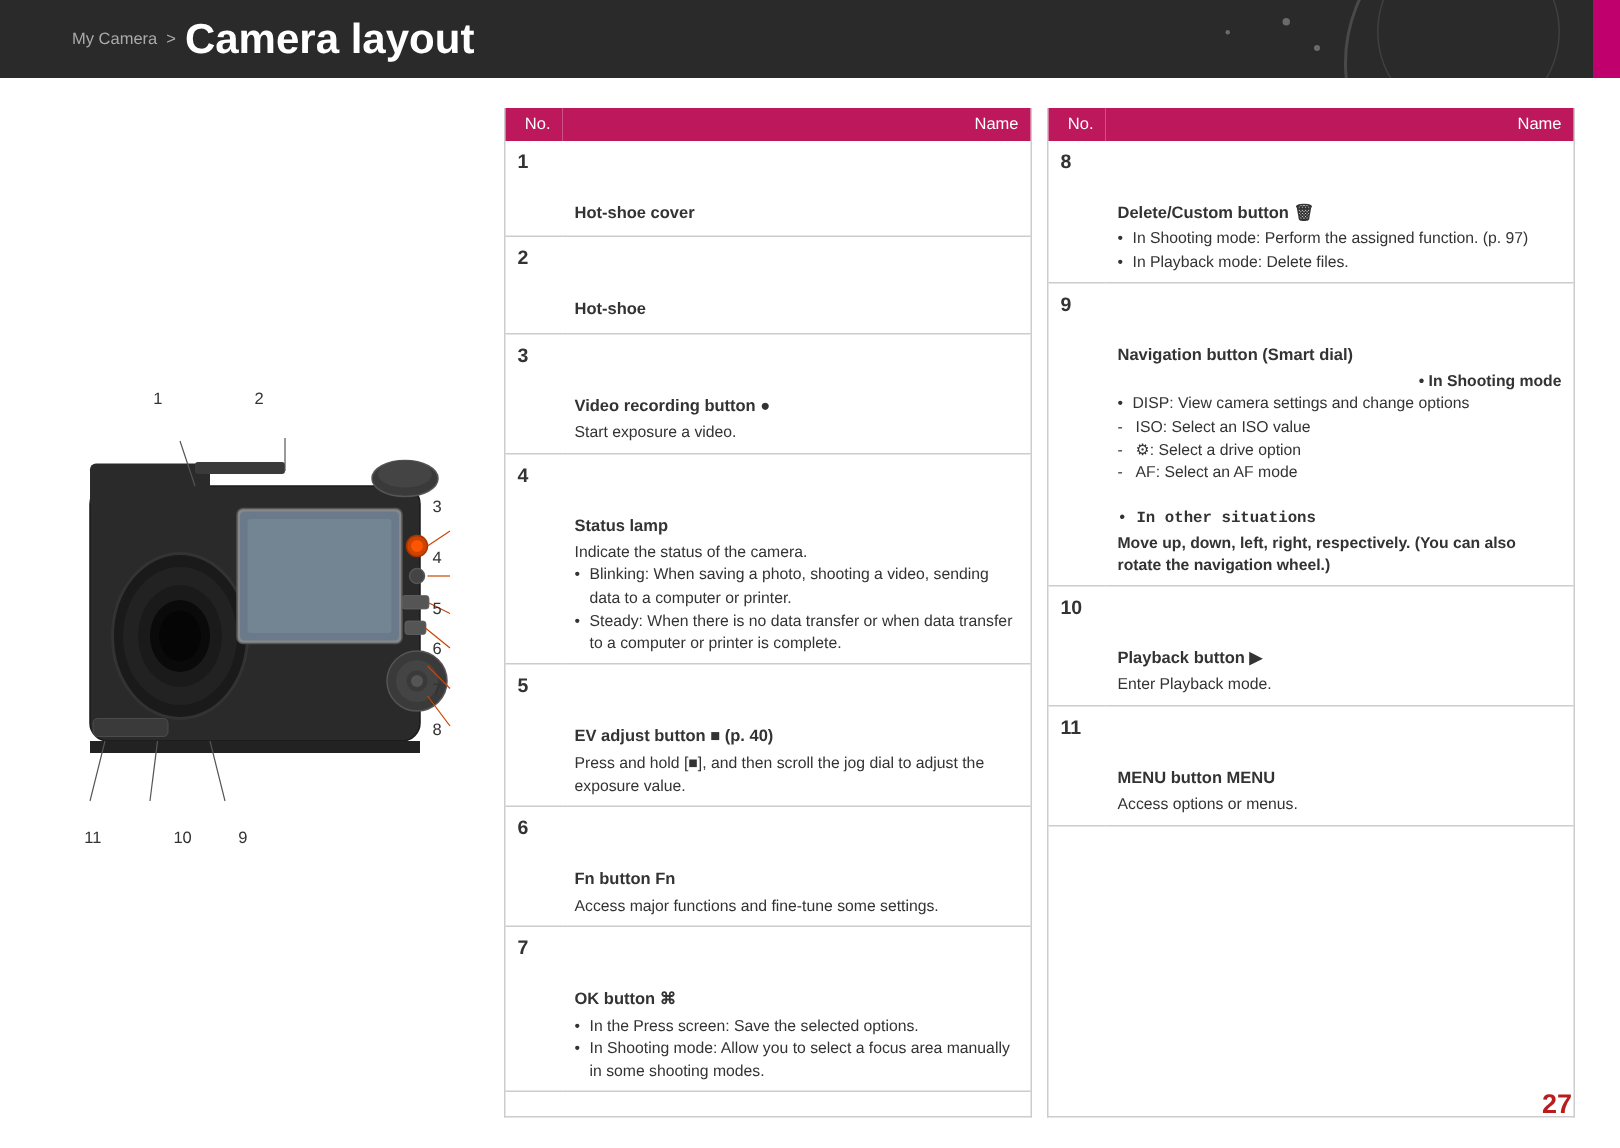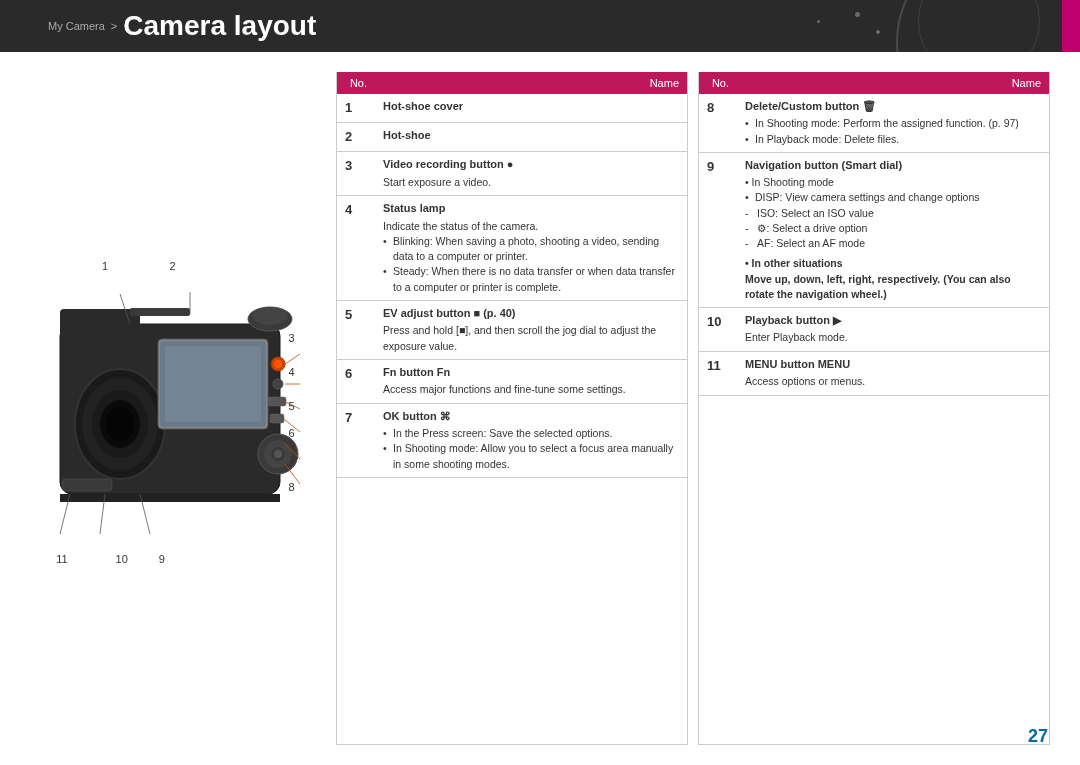--- a/index.html
+++ b/index.html
@@ -170,20 +170,21 @@
       color: #333;
       width: 38px;
     }
 
     .item-name {
       font-weight: bold;
       font-size: 11px;
       color: #333;
       display: block;
       margin-bottom: 2px;
+      margin-top: 36px;
     }
 
     .item-desc {
       font-size: 10.5px;
       color: #333;
       line-height: 1.45;
     }
 
     .bold-text {
       font-weight: normal;
@@ -213,21 +214,21 @@
       position: absolute;
       left: 0;
     }
 
     
     .page-number {
       position: absolute;
       bottom: 18px;
       right: 32px;
       font-size: 18px;
-      color: #0369a1;
+      color: #b91c1c;
       font-weight: bold;
     }
 
     
     .dot {
       position: absolute;
       border-radius: 50%;
       background: rgba(255,255,255,0.3);
     }
   </style>
@@ -424,26 +425,26 @@
                 <span class="bullet-item"><span class="bold-text">In Shooting mode</span>: Perform the assigned function. (p. 97)</span>
                 <span class="bullet-item"><span class="bold-text">In Playback mode</span>: Delete files.</span>
               </span>
             </td>
           </tr>
           <tr>
             <td>9</td>
             <td>
               <span class="item-name">Navigation button (Smart dial)</span>
               <span class="item-desc">
-                <span style="display:block;font-weight:normal;margin-top:2px;">• In Shooting mode</span>
+                <span style="display:block;font-weight:bold;margin-top:2px;text-align:right;">• In Shooting mode</span>
                 <span class="bullet-item"><span class="bold-text">DISP</span>: View camera settings and change options</span>
                 <span class="dash-item"><span class="bold-text">ISO</span>: Select an ISO value</span>
                 <span class="dash-item"><span class="bold-text">⚙</span>: Select a drive option</span>
                 <span class="dash-item"><span class="bold-text">AF</span>: Select an AF mode</span>
-                <span style="display:block;font-weight:bold;margin-top:5px;">• In other situations</span>
+                <span style="display:block;font-weight:bold;margin-top:16px;font-family:Liberation Mono, monospace;">• In other situations</span>
                 <span style="display:block;font-weight:bold;">Move up, down, left, right, respectively. (You can also rotate the navigation wheel.)</span>
               </span>
             </td>
           </tr>
           <tr>
             <td>10</td>
             <td>
               <span class="item-name">Playback button ▶</span>
               <span class="item-desc">Enter Playback mode.</span>
             </td>

